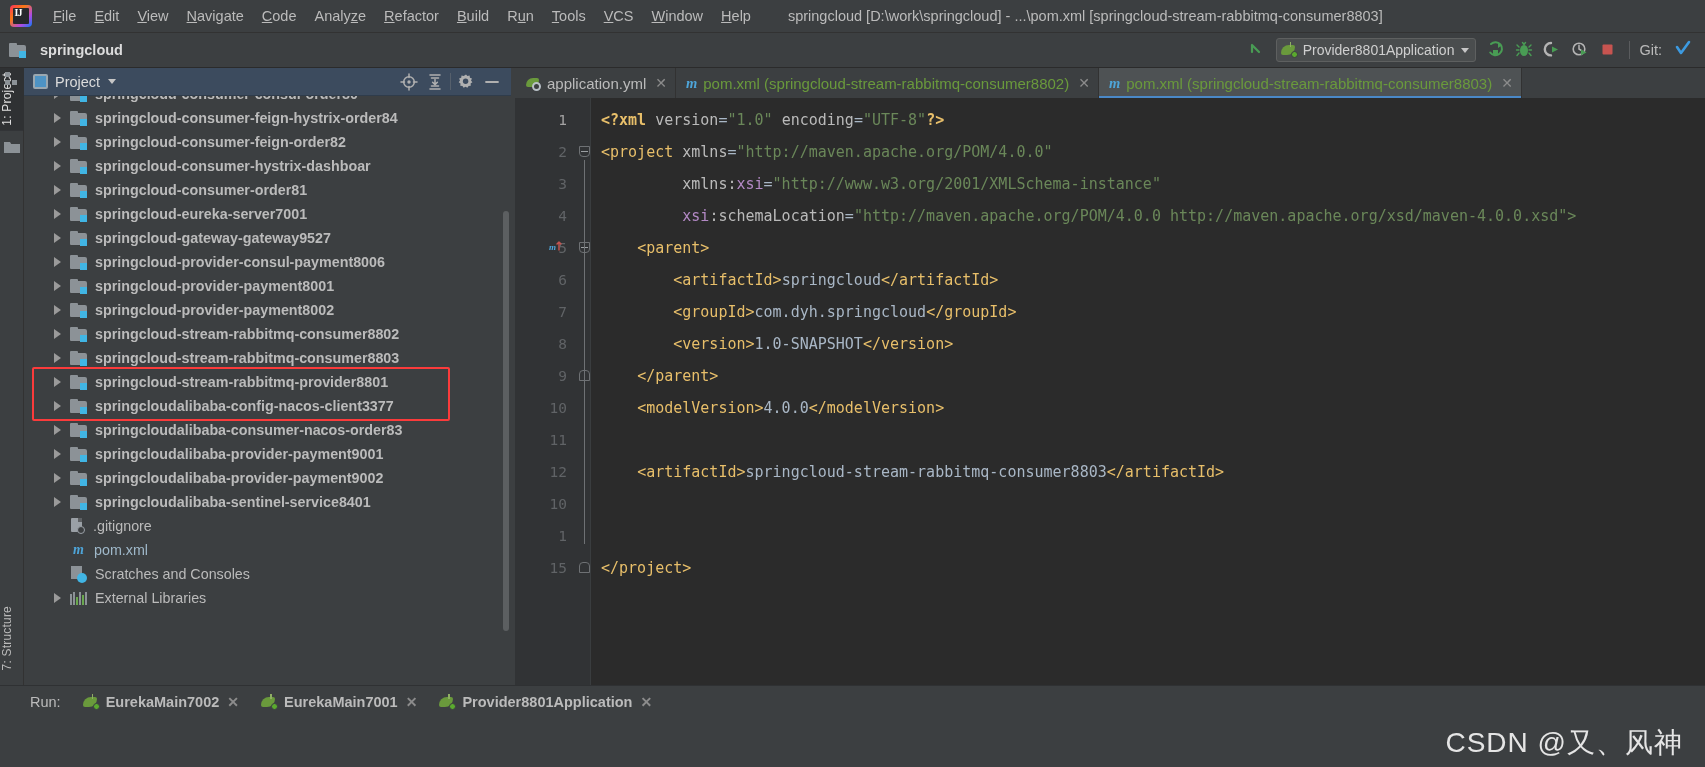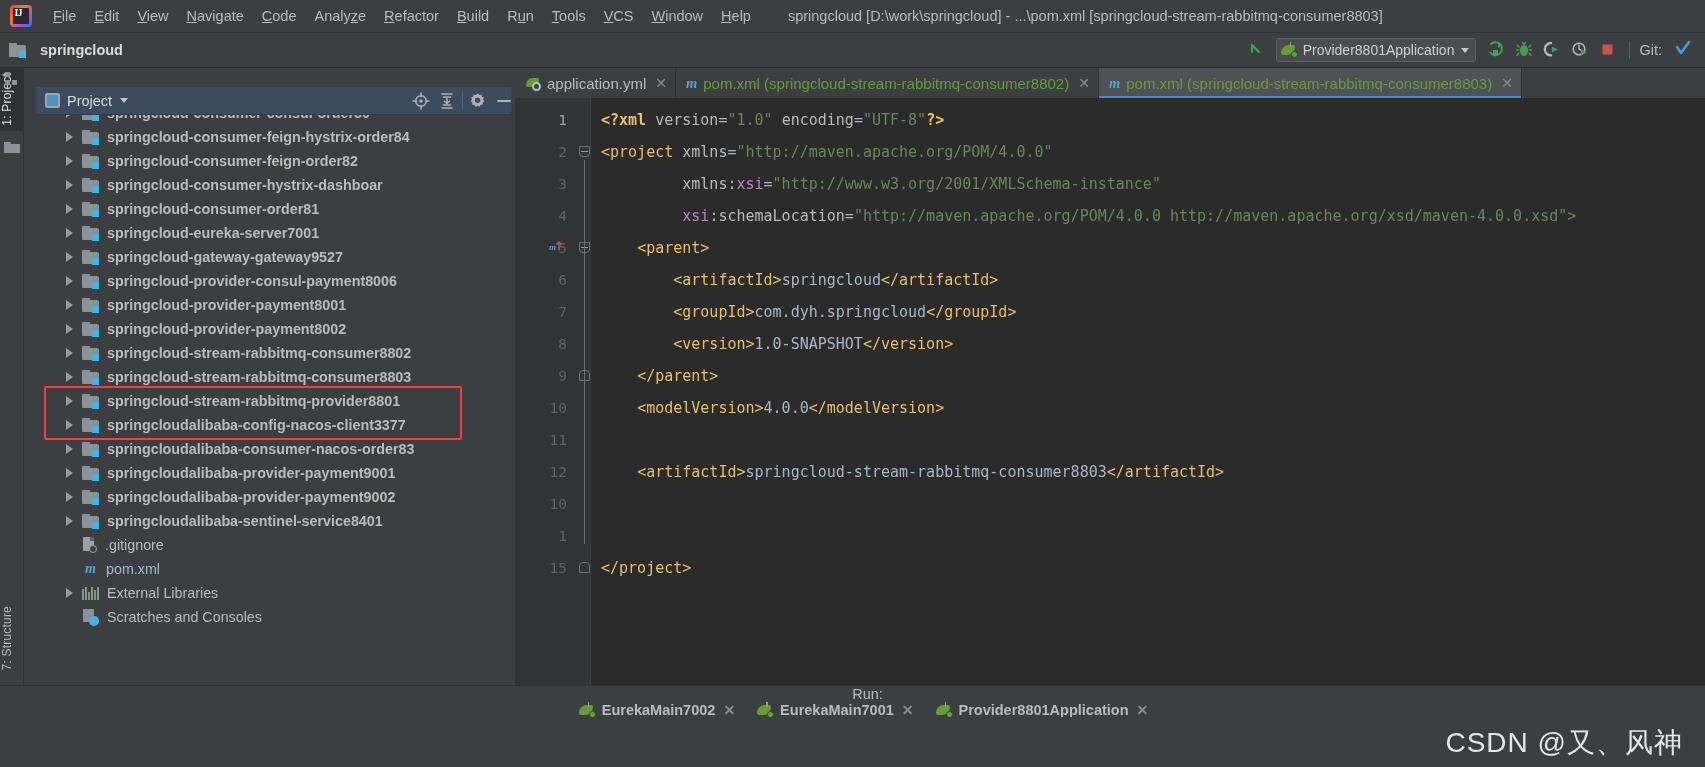--- a/index.html
+++ b/index.html
@@ -79,23 +79,22 @@
     position: absolute; left: 0; width: 24px;
     writing-mode: vertical-rl; transform: rotate(180deg);
     color: #bbbbbb; font-size: 12px; text-align: center;
     padding: 5px 0; cursor: default; letter-spacing: 0.2px;
   }
   .stripe-btn.active { background: #2f3133; color: #e0e0e0; }
   .stripe-ico { position: absolute; left: 4px; width: 16px; height: 16px; }
 
   
   .projpanel {
-    position: absolute; left: 36px; top: 68px; width: 487px; height: 625px;
+    position: absolute; left: 24px; top: 68px; width: 487px; height: 625px;
     background: #14532d;
-    margin-top: 19px;
   }
   .proj-header {
     height: 28px; background: #3c4b5e; display: flex; align-items: center;
     border-bottom: 1px solid #2f3c4b;
   }
   .proj-header .title { color: #dcdcdc; font-size: 14.5px; margin-left: 7px; }
   .proj-sqicon {
     width: 15px; height: 15px; margin-left: 9px; background: #4e93c4;
     border: 2px solid #9aa7b0; border-radius: 2px; flex: none;
   }
@@ -271,21 +270,20 @@
   .code-vscroll {
     position: absolute; left: 2px; top: 190px; width: 5px; height: 330px;
     background: #4e5254; border-radius: 3px;
   }
 
   
   .runbar {
     position: absolute; left: 0; top: 685px; width: 1705px; height: 32px;
     background: #3c3f41; display: flex; align-items: center;
     border-top: 1px solid #2f3133;
-    flex-direction: column;
   }
   .run-label { color: #bbbbbb; font-size: 14.5px; margin-left: 30px; }
   .run-tab {
     display: flex; align-items: center; margin-left: 22px; cursor: default;
   }
   .run-tab .rt-label { color: #bbbbbb; font-size: 14.5px; margin-left: 6px; }
   .run-tab .rt-close { color: #8c8c8c; font-size: 14px; margin-left: 8px; }
   .ico-spring {
     width: 17px; height: 16px; position: relative; flex: none;
   }
@@ -634,38 +632,38 @@
               <span class="dot"></span>
             </span>
             <span class="label">.gitignore</span>
           </div>
           <div class="row plain-link">
             <span class="arrow hidden"></span>
             <span class="ico-m">m</span>
             <span class="label">pom.xml</span>
           </div>
           <div class="row plain">
+            <span class="arrow hidden"></span>
+            <span class="ico-scratch">
+              <span class="pg2"></span>
+              <span class="clock"></span>
+            </span>
+            <span class="label">Scratches and Consoles</span>
+          </div>
+          <div class="row plain">
             <span class="arrow"></span>
             <span class="ico-lib">
               <i style="height:11px;background:#8c9297"></i>
               <i style="height:13px;background:#8c9297"></i>
               <i style="height:8px;background:#6aa84f"></i>
               <i style="height:13px;background:#8c9297"></i>
               <i style="height:10px;background:#6aa84f"></i>
               <i style="height:13px;background:#8c9297"></i>
             </span>
             <span class="label">External Libraries</span>
-          </div>
-          <div class="row plain">
-            <span class="arrow hidden"></span>
-            <span class="ico-scratch">
-              <span class="pg2"></span>
-              <span class="clock"></span>
-            </span>
-            <span class="label">Scratches and Consoles</span>
           </div>
         </div>
       <div class="redbox" id="redbox" style="left: 8px; width: 418px; top: 271px; height: 54px; border-color: rgb(251, 59, 59);"></div>
       <div class="tree-vscroll"></div>
     </div>
   </div>
 
   <div class="splitter"></div>
 
   <div class="editor-wrap">

